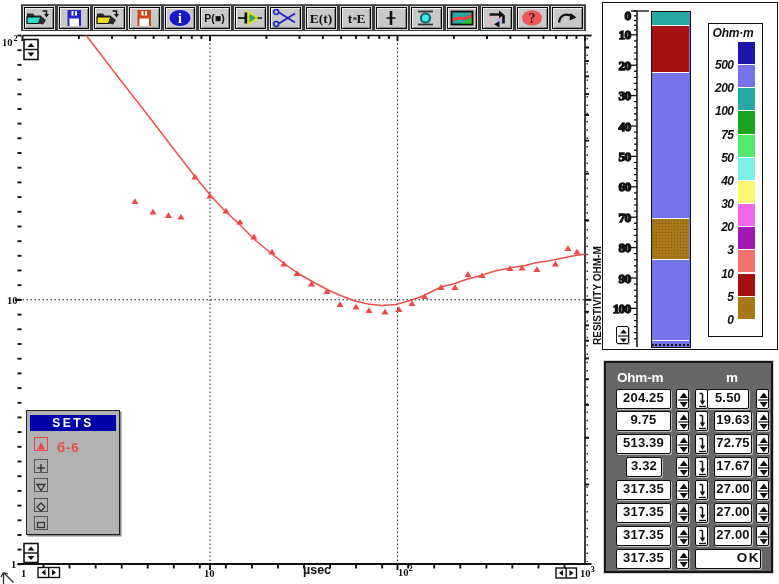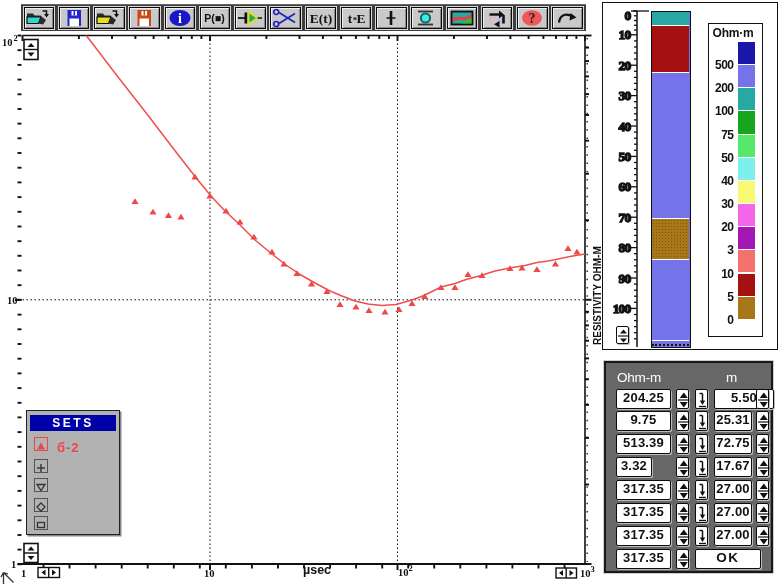--- a/index.html
+++ b/index.html
@@ -6,30 +6,30 @@
 #page{position:relative;width:779px;height:584px;}
 .abs{position:absolute;}
 #toolbar{position:absolute;left:21px;top:3.5px;width:564.5px;height:27.5px;background:#3e3e3e;border-top:1px solid #666;}
 .tbtn{position:absolute;top:2.5px;width:30.5px;height:22px;background:#c9c9c9;border:1px solid #0a0a0a;
 box-shadow:inset 1px 1px 0 #efefef, inset -1px -1px 0 #8a8a8a, 0 0 0 1px #d9d9d9;}
 .tbtn svg{display:block}
 #chart{position:absolute;left:0;top:0;}
 #rp{position:absolute;left:602px;top:2px;width:175.5px;height:348px;background:#fff;border:1.5px solid #111;}
 #col{position:absolute;left:48px;top:8px;width:39.5px;height:337px;border:1.5px solid #111;background:#7473ea;}
 .lay{position:absolute;left:0;width:36.5px;border-bottom:1.5px solid #fff;}
-#leg{position:absolute;left:105px;top:20px;width:54.5px;height:314px;background:#fff;border:1.5px solid #111;}
+#leg{position:absolute;left:105px;top:20px;width:54.5px;height:314px;background:#fff;border:1.5px solid #111;font-style:italic;}
 #leg .ttl{position:absolute;left:3.5px;top:1.5px;font-size:12px;font-weight:bold;color:#111;letter-spacing:-0.2px;}
 .lsw{position:absolute;left:28.5px;width:17.5px;height:23.15px;border-bottom:1px solid #fff;}
 .llb{position:absolute;left:0;width:24.5px;text-align:right;font-size:12px;font-weight:bold;color:#111;letter-spacing:-0.5px;}
 #pp{position:absolute;left:604px;top:361px;width:168.5px;height:212px;background:#676767;border:2px solid #181818;box-shadow:0 0 0 1px #cfcfcf;}
-#pp .hdr{position:absolute;top:7px;font-size:13.5px;font-weight:normal;color:#fff;letter-spacing:-0.2px;}
+#pp .hdr{position:absolute;top:7px;font-size:13.5px;font-weight:bold;color:#fff;letter-spacing:-0.2px;}
 .fld{position:absolute;height:20px;background:#fff;border:1.8px solid #0c0c0c;border-radius:2px;
 font-size:13px;font-weight:bold;color:#111;text-align:center;line-height:16.5px;letter-spacing:0.2px;
 box-shadow:1px 1px 0 #bbb;}
-.okb{font-size:13.5px;letter-spacing:1.5px;}
+.okb{font-size:13.5px;letter-spacing:1.5px;text-align:right;}
 .spin{position:absolute;background:#fff;border:1.5px solid #0c0c0c;border-radius:2px;box-shadow:1px 1px 0 #bbb;}
 .spin svg{display:block}
 #sets{position:absolute;left:26px;top:410px;width:94px;height:124.5px;background:#b2b2b2;border:1.5px solid #222;box-shadow:1.5px 1.5px 0 #888;}
 #sets .tb{position:absolute;left:3px;top:4px;right:3px;height:16px;background:#0000a8;color:#fff;
 font-size:12px;font-weight:bold;text-align:center;letter-spacing:2.5px;line-height:16px;}
 .sbtn{position:absolute;left:6.5px;width:14px;height:14px;background:#b2b2b2;border:1px solid #555;}
 #sets .d2{position:absolute;left:30px;top:28.5px;color:#e84848;font-size:13px;font-weight:bold;letter-spacing:1px;}
 </style></head><body>
 <div id="page">
 
@@ -475,21 +475,21 @@
         </svg>
       </div>
 <div class="spin" style="left:88.5px;top:25.5px;width:13.5px;height:20px">
         <svg width="13.5" height="20" viewBox="0 0 13.5 20">
           <line x1="3.5" y1="3.5" x2="6.5" y2="3.5" stroke="#111" stroke-width="1.5"></line>
           <line x1="6.5" y1="3.5" x2="6.5" y2="11" stroke="#111" stroke-width="1.5"></line>
           <polygon points="6.5,15 3.8,10.5 9.2,10.5" fill="#111"></polygon>
           <line x1="3" y1="16.5" x2="10" y2="16.5" stroke="#111" stroke-width="1.4"></line>
         </svg>
       </div>
-<div class="fld" style="left:108px;top:25.5px;width:60px">5.50</div>
+<div class="fld" style="left:101px;top:25.5px;width:42px">5.50</div>
 <div class="spin" style="left:149.5px;top:25.5px;width:13.5px;height:20px">
         <svg width="13.5" height="20" viewBox="0 0 13.5 20">
           <line x1="1" y1="10.0" x2="12.5" y2="10.0" stroke="#111" stroke-width="1.2"></line>
           <polygon points="6.8,2.6 2.7,8.0 10.8,8.0" fill="#111"></polygon>
           <polygon points="6.8,17.4 2.7,12.0 10.8,12.0" fill="#111"></polygon>
         </svg>
       </div>
 <div class="fld" style="left:10px;top:48.4px;width:55px">9.75</div>
 <div class="spin" style="left:69.5px;top:48.4px;width:13.5px;height:20px">
         <svg width="13.5" height="20" viewBox="0 0 13.5 20">
@@ -499,21 +499,21 @@
         </svg>
       </div>
 <div class="spin" style="left:88.5px;top:48.4px;width:13.5px;height:20px">
         <svg width="13.5" height="20" viewBox="0 0 13.5 20">
           <line x1="3.5" y1="3.5" x2="6.5" y2="3.5" stroke="#111" stroke-width="1.5"></line>
           <line x1="6.5" y1="3.5" x2="6.5" y2="11" stroke="#111" stroke-width="1.5"></line>
           <polygon points="6.5,15 3.8,10.5 9.2,10.5" fill="#111"></polygon>
           <line x1="3" y1="16.5" x2="10" y2="16.5" stroke="#111" stroke-width="1.4"></line>
         </svg>
       </div>
-<div class="fld" style="left:108px;top:48.4px;width:38px">25.31</div>
+<div class="fld" style="left:108px;top:48.4px;width:38px">19.63</div>
 <div class="spin" style="left:149.5px;top:48.4px;width:13.5px;height:20px">
         <svg width="13.5" height="20" viewBox="0 0 13.5 20">
           <line x1="1" y1="10.0" x2="12.5" y2="10.0" stroke="#111" stroke-width="1.2"></line>
           <polygon points="6.8,2.6 2.7,8.0 10.8,8.0" fill="#111"></polygon>
           <polygon points="6.8,17.4 2.7,12.0 10.8,12.0" fill="#111"></polygon>
         </svg>
       </div>
 <div class="fld" style="left:10px;top:71.3px;width:55px">513.39</div>
 <div class="spin" style="left:69.5px;top:71.3px;width:13.5px;height:20px">
         <svg width="13.5" height="20" viewBox="0 0 13.5 20">
@@ -531,21 +531,21 @@
         </svg>
       </div>
 <div class="fld" style="left:108px;top:71.3px;width:38px">72.75</div>
 <div class="spin" style="left:149.5px;top:71.3px;width:13.5px;height:20px">
         <svg width="13.5" height="20" viewBox="0 0 13.5 20">
           <line x1="1" y1="10.0" x2="12.5" y2="10.0" stroke="#111" stroke-width="1.2"></line>
           <polygon points="6.8,2.6 2.7,8.0 10.8,8.0" fill="#111"></polygon>
           <polygon points="6.8,17.4 2.7,12.0 10.8,12.0" fill="#111"></polygon>
         </svg>
       </div>
-<div class="fld" style="left:10px;top:94.2px;width:36px">3.32</div>
+<div class="fld" style="left:20px;top:94.2px;width:36px">3.32</div>
 <div class="spin" style="left:69.5px;top:94.19999999999999px;width:13.5px;height:20px">
         <svg width="13.5" height="20" viewBox="0 0 13.5 20">
           <line x1="1" y1="10.0" x2="12.5" y2="10.0" stroke="#111" stroke-width="1.2"></line>
           <polygon points="6.8,2.6 2.7,8.0 10.8,8.0" fill="#111"></polygon>
           <polygon points="6.8,17.4 2.7,12.0 10.8,12.0" fill="#111"></polygon>
         </svg>
       </div>
 <div class="spin" style="left:88.5px;top:94.19999999999999px;width:13.5px;height:20px">
         <svg width="13.5" height="20" viewBox="0 0 13.5 20">
           <line x1="3.5" y1="3.5" x2="6.5" y2="3.5" stroke="#111" stroke-width="1.5"></line>
@@ -643,21 +643,21 @@
         </svg>
       </div>
 <div class="fld okb" style="left:88.5px;top:185.8px;width:66.5px">OK</div>
 </div>
 
 <div id="sets">
 <div class="tb">SETS</div>
 <div class="sbtn" style="top:26px;border-color:#e84848"><svg width="12" height="12">
           <polygon points="6,2.5 2,9.5 10,9.5" fill="#e84848"></polygon>
         </svg></div>
-<div class="d2">б-2</div>
+<div class="d2">б-6</div>
 <div class="sbtn" style="top:47.5px"><svg width="12" height="12">
           <line x1="2" y1="6" x2="10" y2="6" stroke="#333" stroke-width="1.4"></line>
           <line x1="6" y1="2" x2="6" y2="10" stroke="#333" stroke-width="1.4"></line>
         </svg></div>
 <div class="sbtn" style="top:66.5px"><svg width="12" height="12">
           <polygon points="2,3.5 10,3.5 6,9.5" fill="none" stroke="#333" stroke-width="1.3"></polygon>
         </svg></div>
 <div class="sbtn" style="top:86.5px"><svg width="12" height="12">
           <polygon points="6,2 10,6 6,10 2,6" fill="none" stroke="#333" stroke-width="1.3"></polygon>
         </svg></div>

